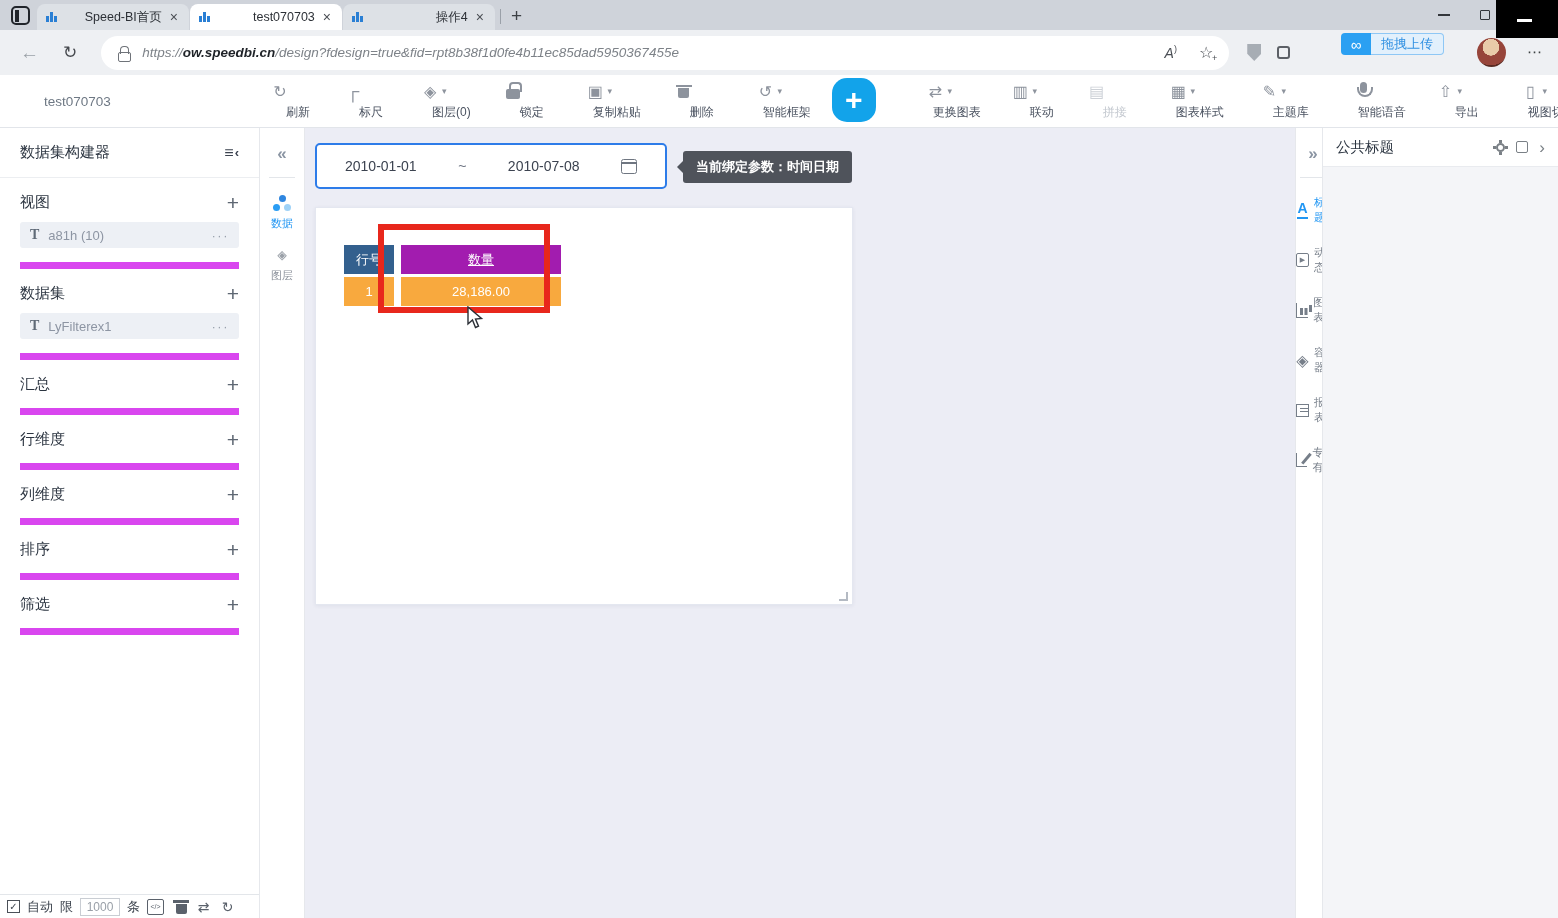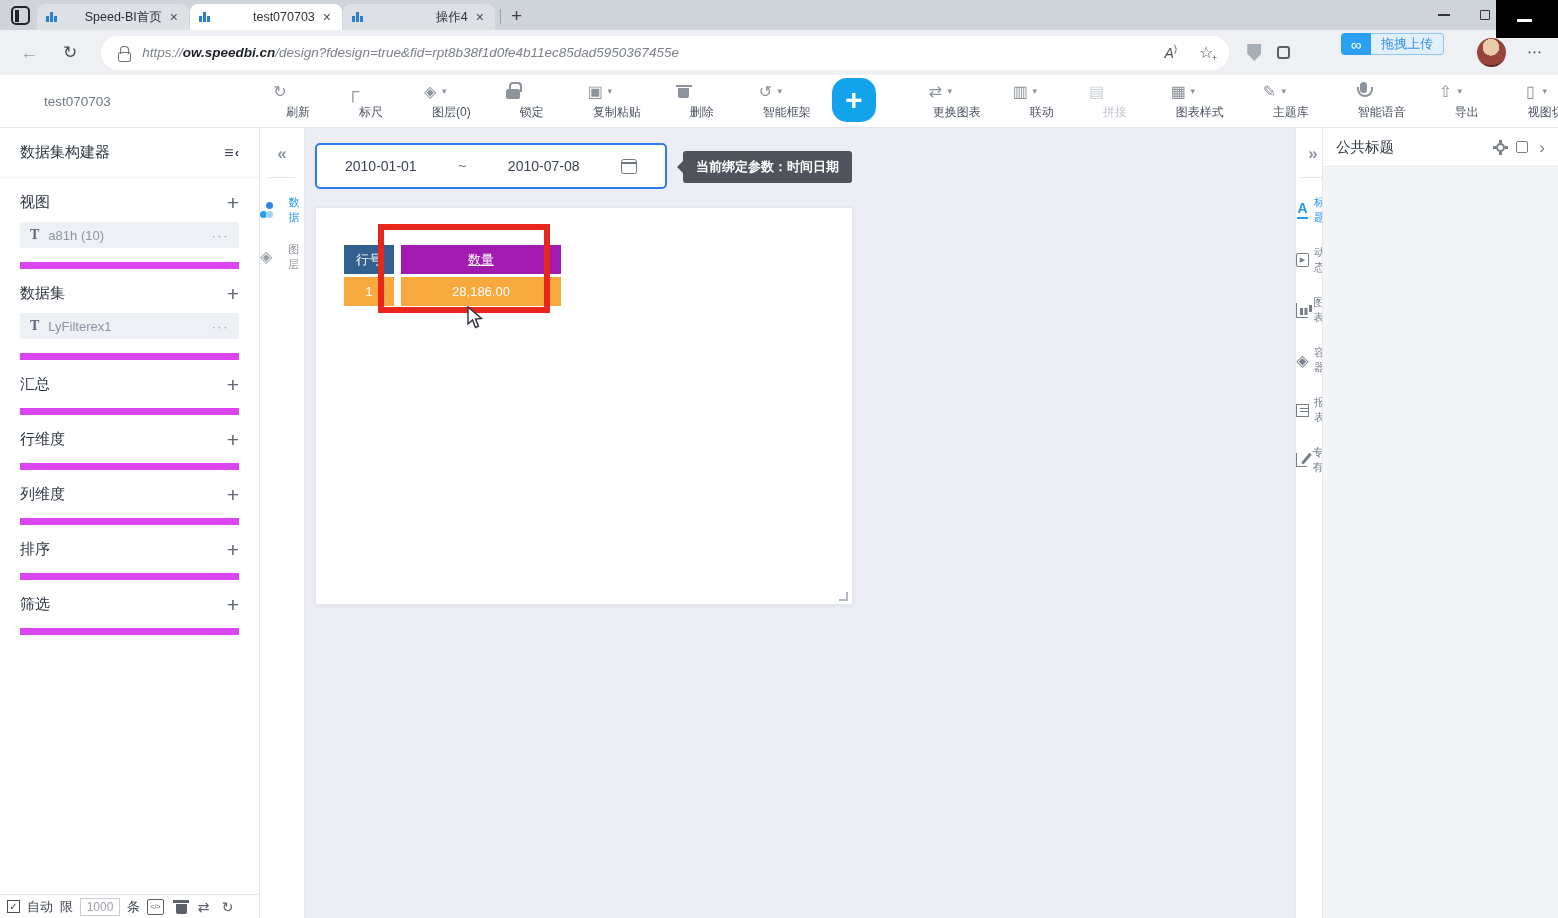--- a/index.html
+++ b/index.html
@@ -104,21 +104,21 @@
   .sb-footer { position:absolute; bottom:0; left:0; right:0; height:24px; border-top:1px solid #e3e6ea; display:flex; align-items:center; gap:7px; padding:0 7px; font-size:13px; color:#3f4650; background:#fff; }
   .cb { width:13px; height:13px; border:1.5px solid #4a5058; display:flex; align-items:center; justify-content:center; font-size:10px; color:#3f4650; }
   .limit-input { width:40px; height:18px; border:1px solid #c9cdd3; text-align:center; font-size:12px; color:#9aa0a8; background:#fff; font-family:"Liberation Sans",sans-serif; }
   .fi { color:#5a616b; font-size:14px; position:relative; width:17px; height:16px; display:flex; align-items:center; justify-content:center; }
   .fi-code { border:1.5px solid #5a616b; border-radius:2px; font-size:7px; }
 
   
   .left-strip { position:absolute; top:128px; left:260px; width:45px; bottom:0; background:#fff; border-right:1px solid #e6e8ec; display:flex; flex-direction:column; align-items:center; }
   .strip-collapse { margin-top:16px; color:#8b95a3; font-size:17px; font-weight:bold; }
   .strip-div { width:26px; height:1px; background:#e3e6ea; margin:13px 0 17px; }
-  .strip-item { display:flex; flex-direction:row; align-items:center; gap:16px; margin-bottom:17px; font-size:11px; color:#8b919b; }
+  .strip-item { display:flex; flex-direction:column; align-items:center; gap:4px; margin-bottom:17px; font-size:11px; color:#8b919b;font-family:Liberation Mono, monospace; }
   .strip-item.active { color:#2196f3; }
   .ic-data { width:18px; height:17px; position:relative; }
   .ic-data::before { content:''; position:absolute; width:7px; height:7px; border-radius:50%; background:#2f86e0; left:6px; top:0; box-shadow:-6px 9px 0 #2a9df4; }
   .ic-data::after { content:''; position:absolute; width:7px; height:7px; border-radius:50%; background:#9fd2f7; right:0; bottom:1px; }
   .ic-layer { font-size:16px; color:#9aa0a8; line-height:1; }
 
   
   .canvas { position:absolute; top:128px; left:305px; width:990px; bottom:0; background:#ecedf5; }
   .date-ctrl { position:absolute; left:10px; top:15px; width:352px; height:46px; background:#fff; border:2px solid #2d7ce9; border-radius:5px; display:flex; align-items:center; justify-content:space-between; padding:0 28px; font-size:14px; color:#3c4350; }
   .date-sep { color:#6b7280; }

